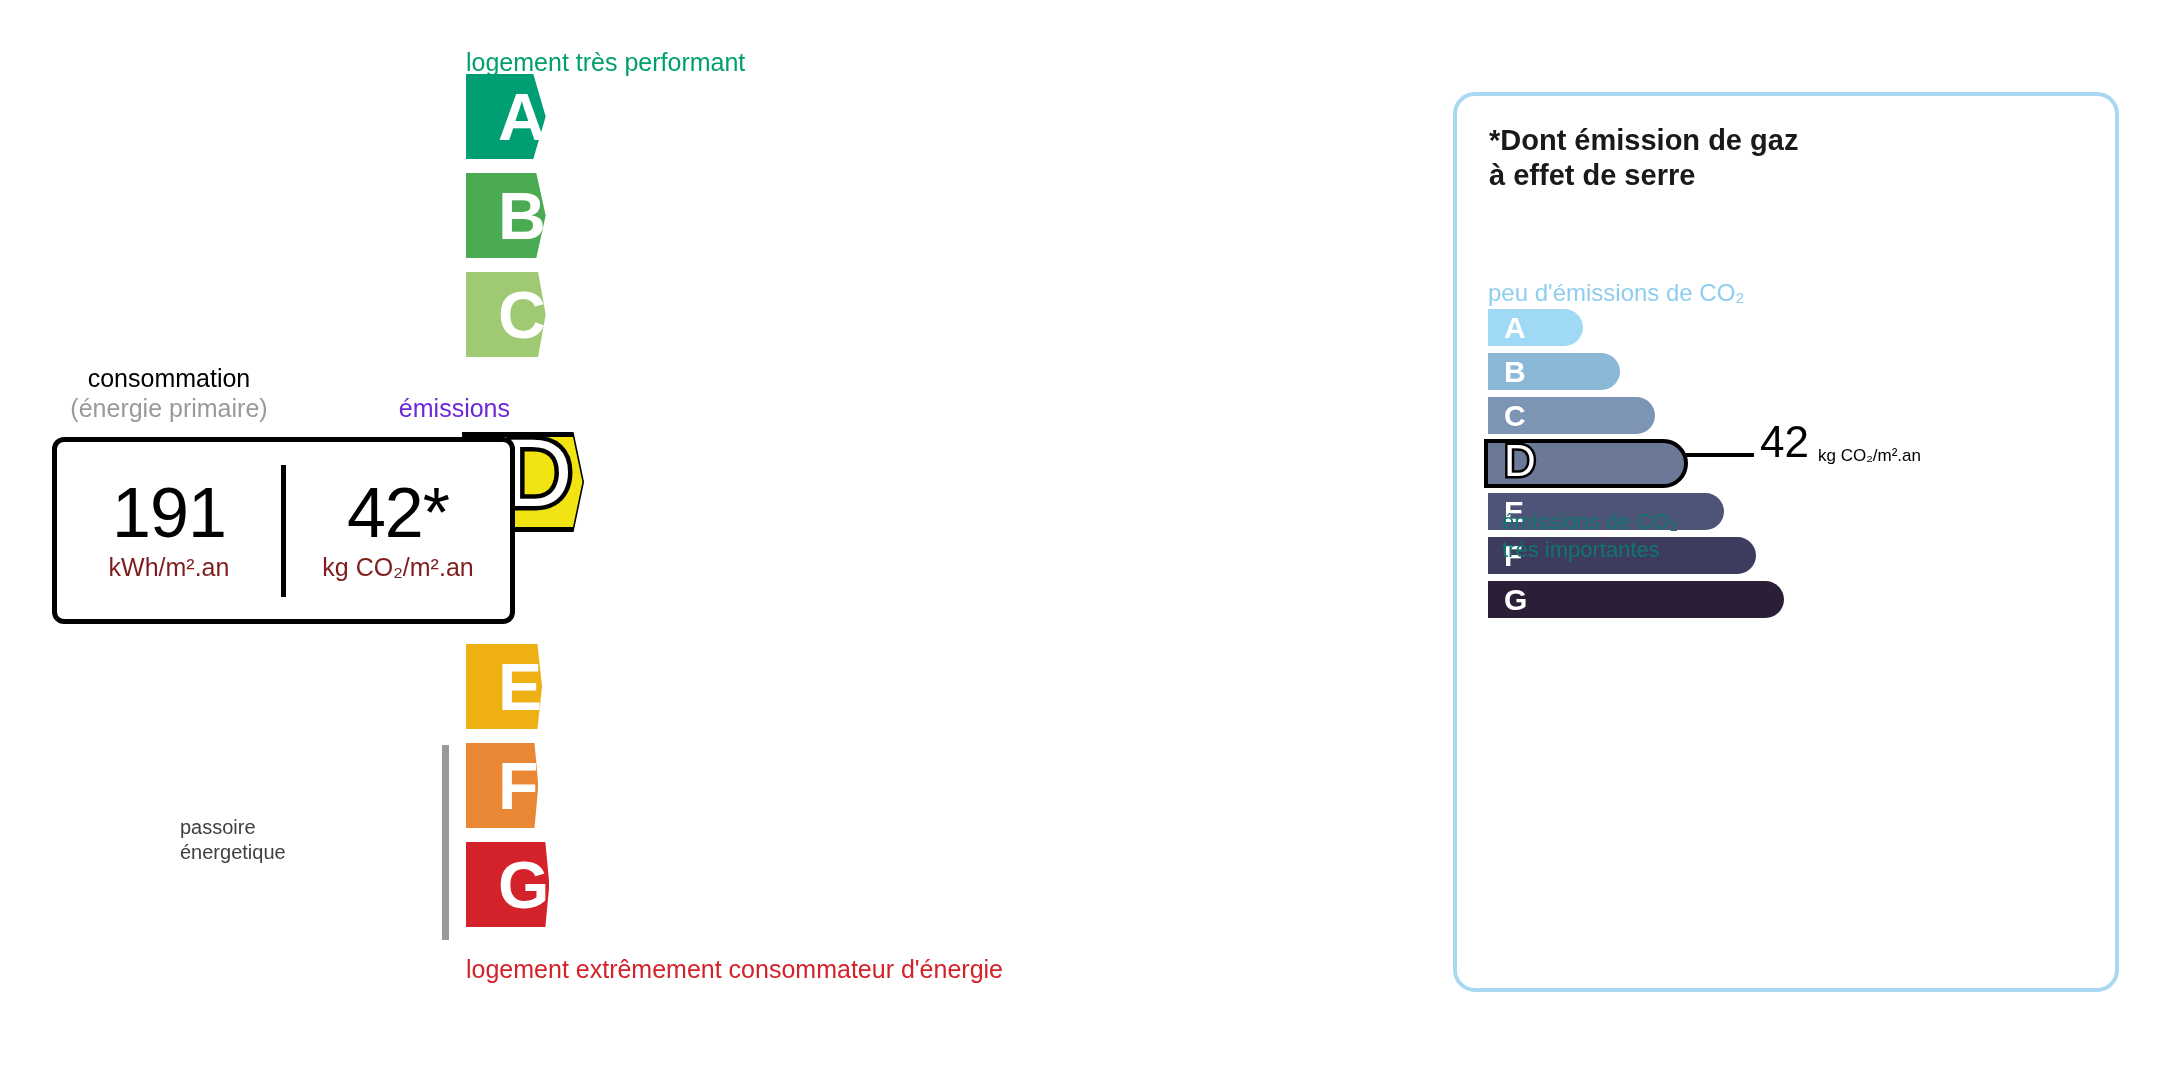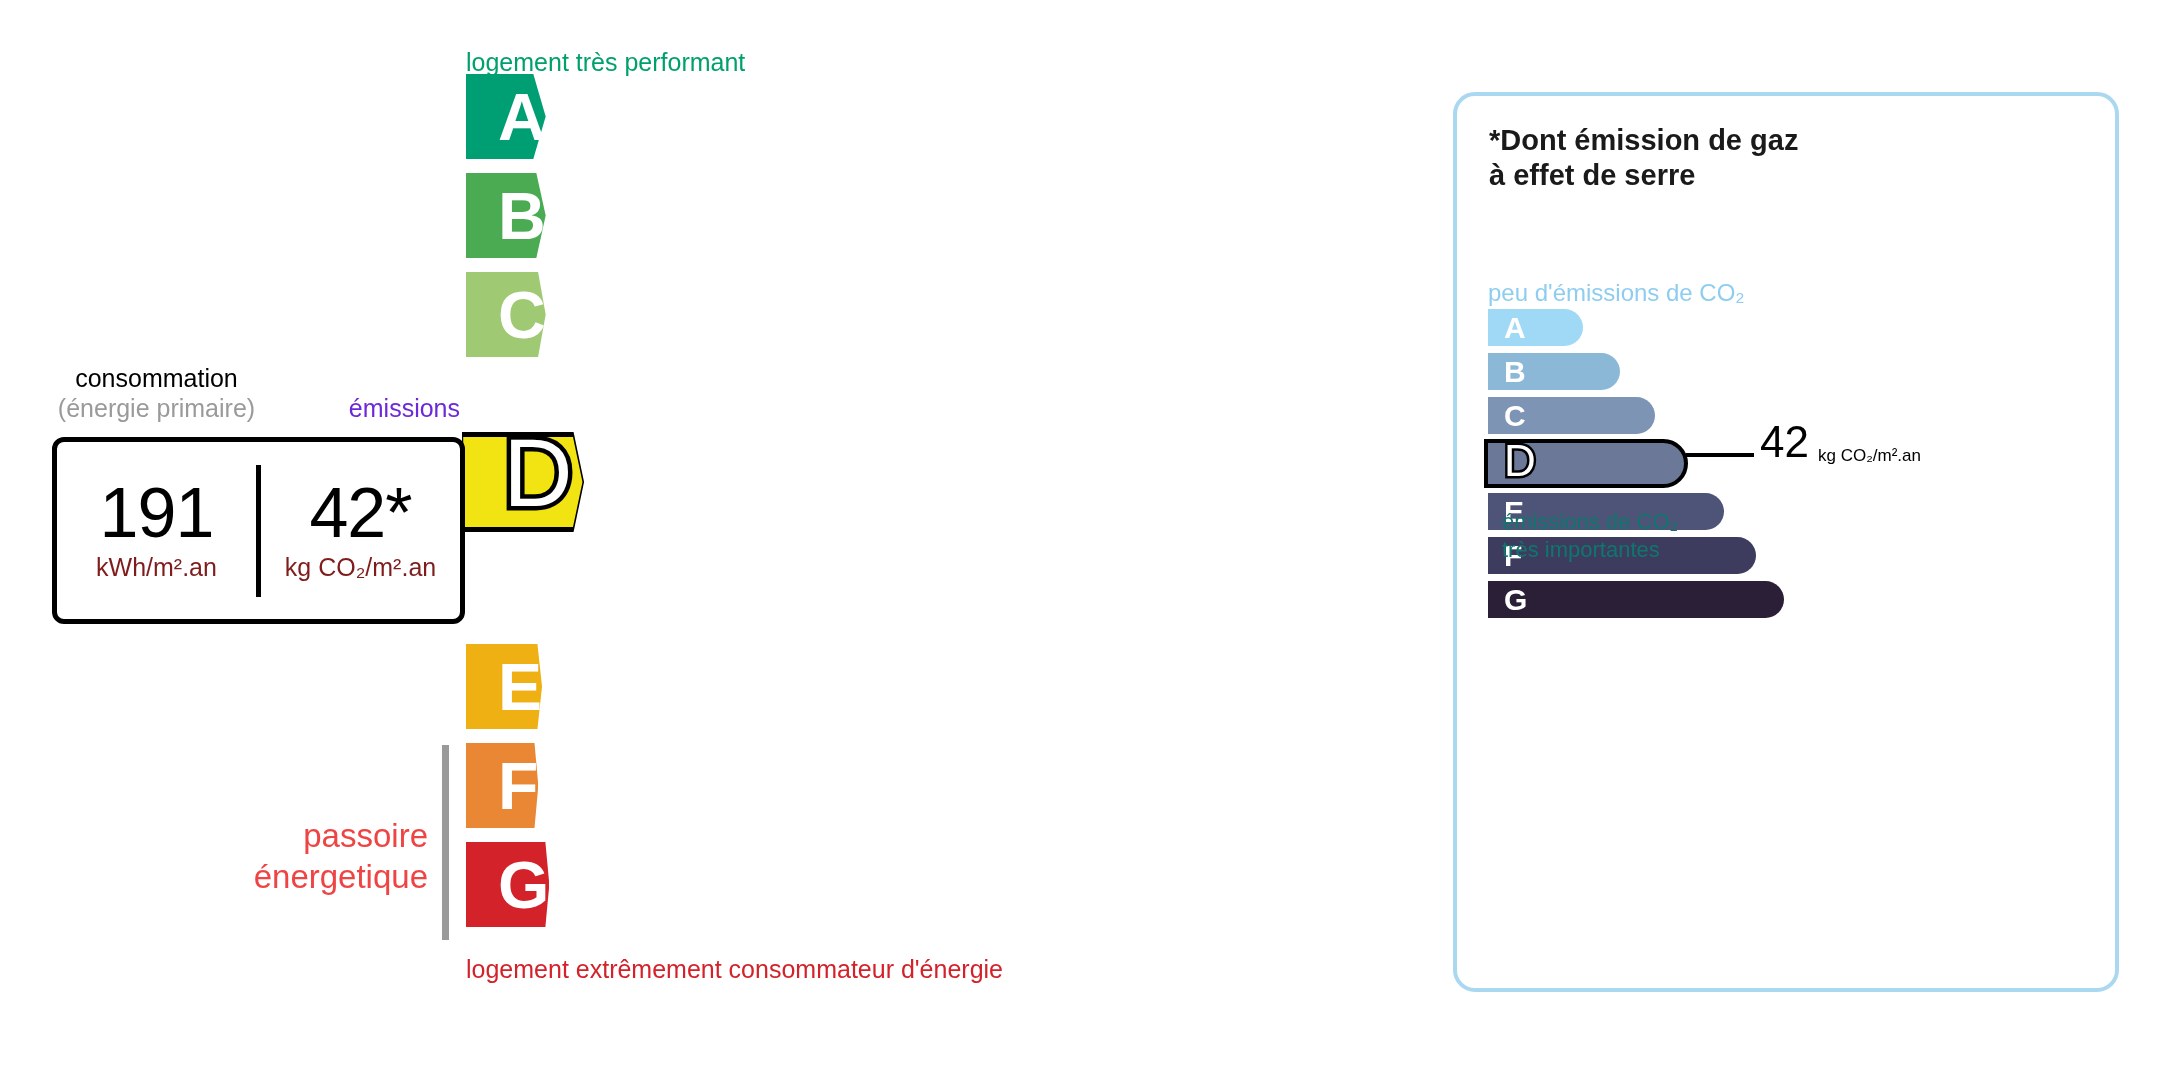--- a/index.html
+++ b/index.html
@@ -41,21 +41,21 @@
     z-index:2;
   }
   .band.selected { height:100px; left:462px; }
 
   
   .dletter { position:relative; z-index:3; margin-left:30px; }
 
   
   #value-box {
     position:absolute; left:52px; top:437px;
-    width:413px; height:187px;
+    width:463px; height:187px;
     border:5px solid #000;
     border-radius:12px;
     background:#fff;
     display:flex; align-items:center;
     z-index:5;
   }
   .vb-cell {
     flex:1 1 0; height:100%;
     display:flex; flex-direction:column;
     align-items:center; justify-content:center;
@@ -80,22 +80,22 @@
     text-align:right; font-size:25px; color:#6d28d9; white-space:nowrap;
   }
 
   
   #passoire-bar {
     position:absolute; left:442px; top:745px;
     width:7px; height:195px; background:#9a9a9a;
   }
   #passoire-text {
     position:absolute; left:180px; top:815px;
-    width:248px; text-align:right;
-    font-size:33px; color:#ef4444; line-height:1.25;
+    width:248px; text-align:left;
+    font-size:20px; color:#404040; line-height:1.25;
   }
 
   
   #co2-panel {
     position:absolute; left:1453px; top:92px;
     width:666px; height:900px;
     border:4px solid #a9d8f0;
     border-radius:22px;
     background:#fff;
   }

